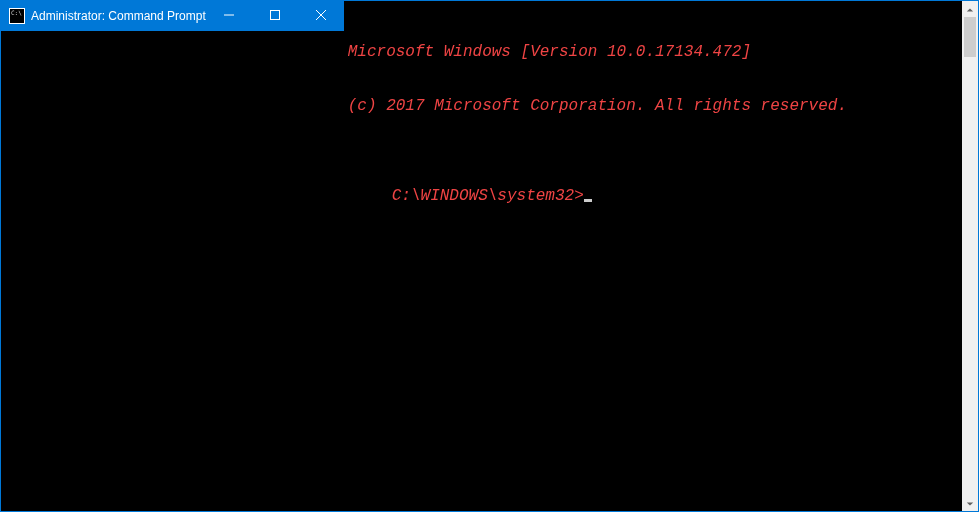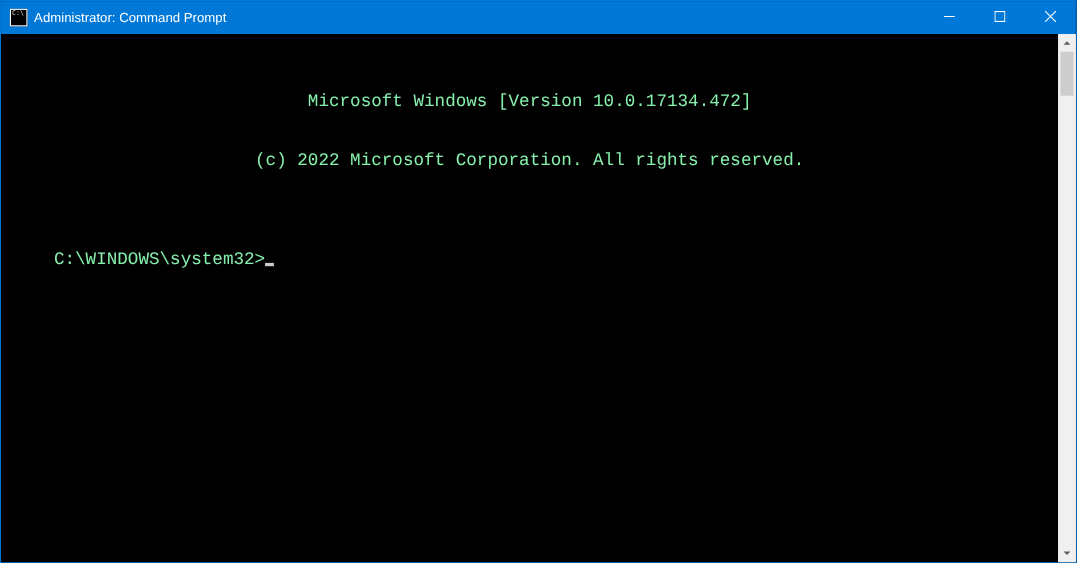--- a/index.html
+++ b/index.html
@@ -12,23 +12,22 @@
       height: 512px;
       background: #000;
       font-family: "Segoe UI", Tahoma, sans-serif;
       overflow: hidden;
       position: relative;
     }
     .window {
       width: 979px;
       height: 512px;
       display: flex;
-      flex-direction: column;
+      flex-direction: row;
       border: 1px solid #0078d7;
-      text-align: center;
     }
     .titlebar {
       height: 30px;
       background: #0078d7;
       display: flex;
       align-items: center;
       color: #fff;
       font-size: 12px;
       user-select: none;
     }
@@ -80,27 +79,28 @@
     }
     .client-area {
       flex: 1;
       display: flex;
       background: #000;
       position: relative;
     }
     .terminal {
       flex: 1;
       background: #000;
-      color: #86efac;
+      color: #ef4444;
       font-family: Consolas, "Courier New", monospace;
       font-size: 16px;
       line-height: 18px;
-      padding: 16px 4px;
+      padding: 6px 4px;
       white-space: pre;
       overflow: hidden;
+      font-style: italic;
     }
     .terminal-line {
       display: block;
     }
     .prompt-line {
       display: flex;
       align-items: baseline;
       margin-left: 44px;
     }
     .cursor {
@@ -175,21 +175,21 @@
               <line x1="0" y1="0" x2="10" y2="10"></line>
               <line x1="10" y1="0" x2="0" y2="10"></line>
             </svg>
         </span>
       </div>
     </div>
   </div>
   <div class="client-area">
     <div class="terminal">
       <span class="terminal-line">Microsoft Windows [Version 10.0.17134.472]</span>
-      <span class="terminal-line">(c) 2022 Microsoft Corporation. All rights reserved.</span>
+      <span class="terminal-line">(c) 2017 Microsoft Corporation. All rights reserved.</span>
       <span class="terminal-line"></span>
       <span class="prompt-line"><span>C:\WINDOWS\system32&gt;</span><span class="cursor"></span></span>
     </div>
     <div class="scrollbar">
       <div class="scroll-btn">
         <span>
           <svg viewBox="0 0 10 10">
               <path d="M1 7 L5 3 L9 7 Z"></path>
             </svg>
         </span>

